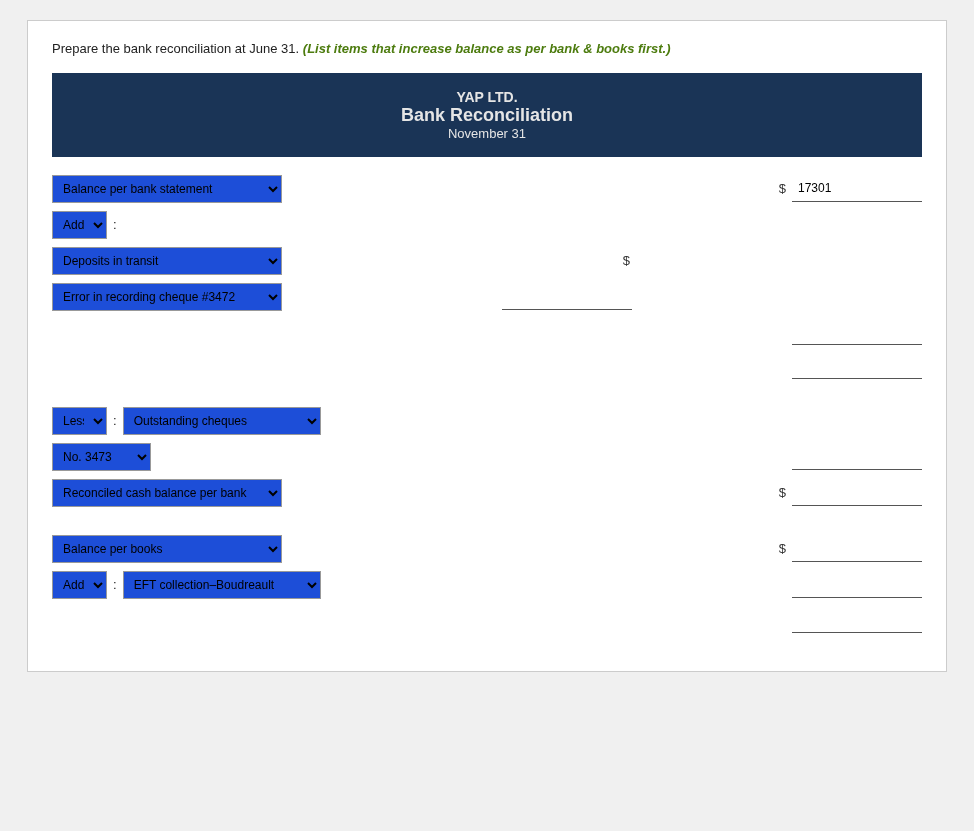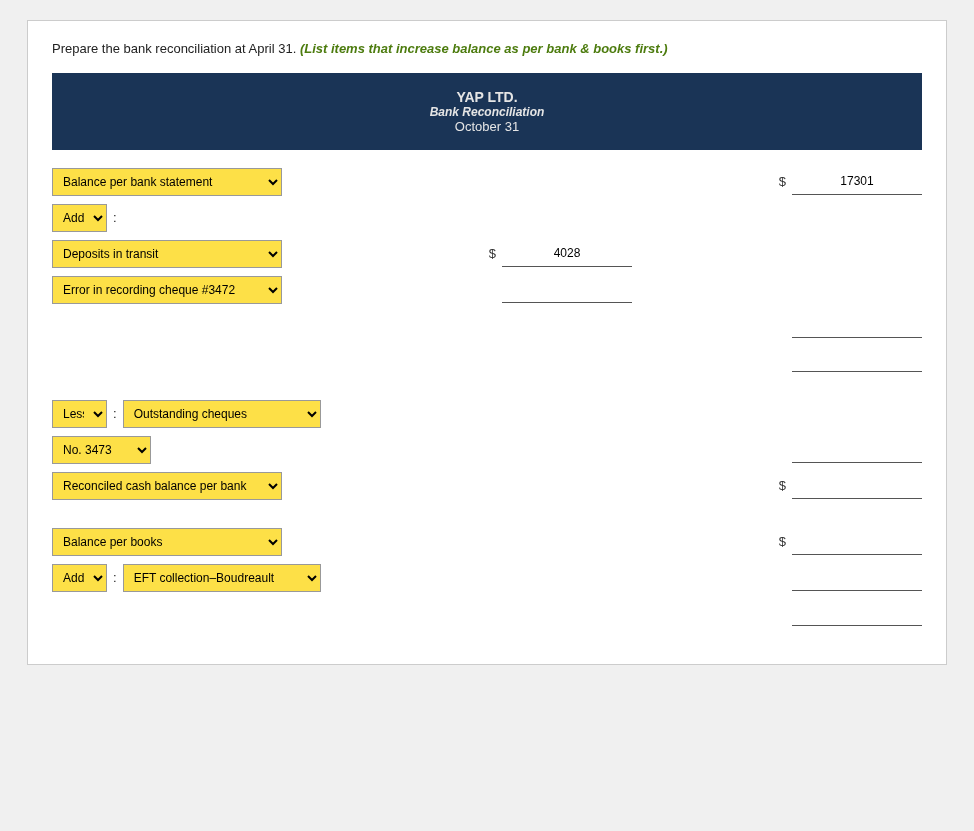--- a/index.html
+++ b/index.html
@@ -33,55 +33,54 @@
       text-align: center;
       padding: 16px 10px;
       margin-bottom: 18px;
     }
     .header-box .company-name {
       font-weight: bold;
       font-size: 14px;
     }
     .header-box .doc-title {
       font-weight: bold;
-      font-size: 12px;
-      font-style: italic;
+      font-size: 18px;
     }
     .header-box .doc-date {
       font-size: 13px;
     }
     .form-section {
       width: 100%;
     }
     select {
       border: 1px solid #999;
       padding: 4px 6px;
       font-size: 12px;
-      background: #fde047;
+      background: #1d4ed8;
       height: 28px;
       cursor: pointer;
     }
     select.label-select {
       width: 230px;
     }
     select.add-select {
       width: 55px;
     }
     select.desc-select {
       width: 198px;
     }
     select.no-select {
       width: 99px;
     }
     input[type="text"] {
       border: none;
       border-bottom: 1px solid #555;
       padding: 4px 6px;
       font-size: 12px;
-      text-align: center;
+      text-align: left;
       height: 26px;
       background: #fff;
       outline: none;
       width: 130px;
     }
     .dollar-sign {
       font-size: 13px;
       color: #333;
       margin-right: 2px;
     }
@@ -121,29 +120,29 @@
     .spacer {
       height: 20px;
     }
   </style>
 </head>
 <body>
 
 <div class="page-container">
 
   <div class="instruction">
-    <span>Prepare the bank reconciliation at April 31.</span>
+    <span>Prepare the bank reconciliation at June 31.</span>
     <span> </span>
     <span class="instruction-italic">(List items that increase balance as per bank &amp; books first.)</span>
   </div>
 
   <div class="header-box">
     <div class="company-name">YAP LTD.</div>
     <div class="doc-title">Bank Reconciliation</div>
-    <div class="doc-date">October 31</div>
+    <div class="doc-date">November 31</div>
   </div>
 
   <div class="form-section">
 
     <div class="layout-row">
       <div class="col-left">
         <select class="label-select">
           <option>Balance per bank statement</option>
         </select>
       </div>
@@ -167,21 +166,20 @@
     </div>
 
     <div class="layout-row">
       <div class="col-left">
         <select class="label-select">
           <option>Deposits in transit</option>
         </select>
       </div>
       <div class="col-mid" style="display:flex;align-items:center;gap:4px;">
         <span class="dollar-sign">$</span>
-        <input type="text" value="4028" style="">
       </div>
       <div class="col-right"></div>
     </div>
 
     <div class="layout-row">
       <div class="col-left">
         <select class="label-select">
           <option>Error in recording cheque #3472</option>
         </select>
       </div>

